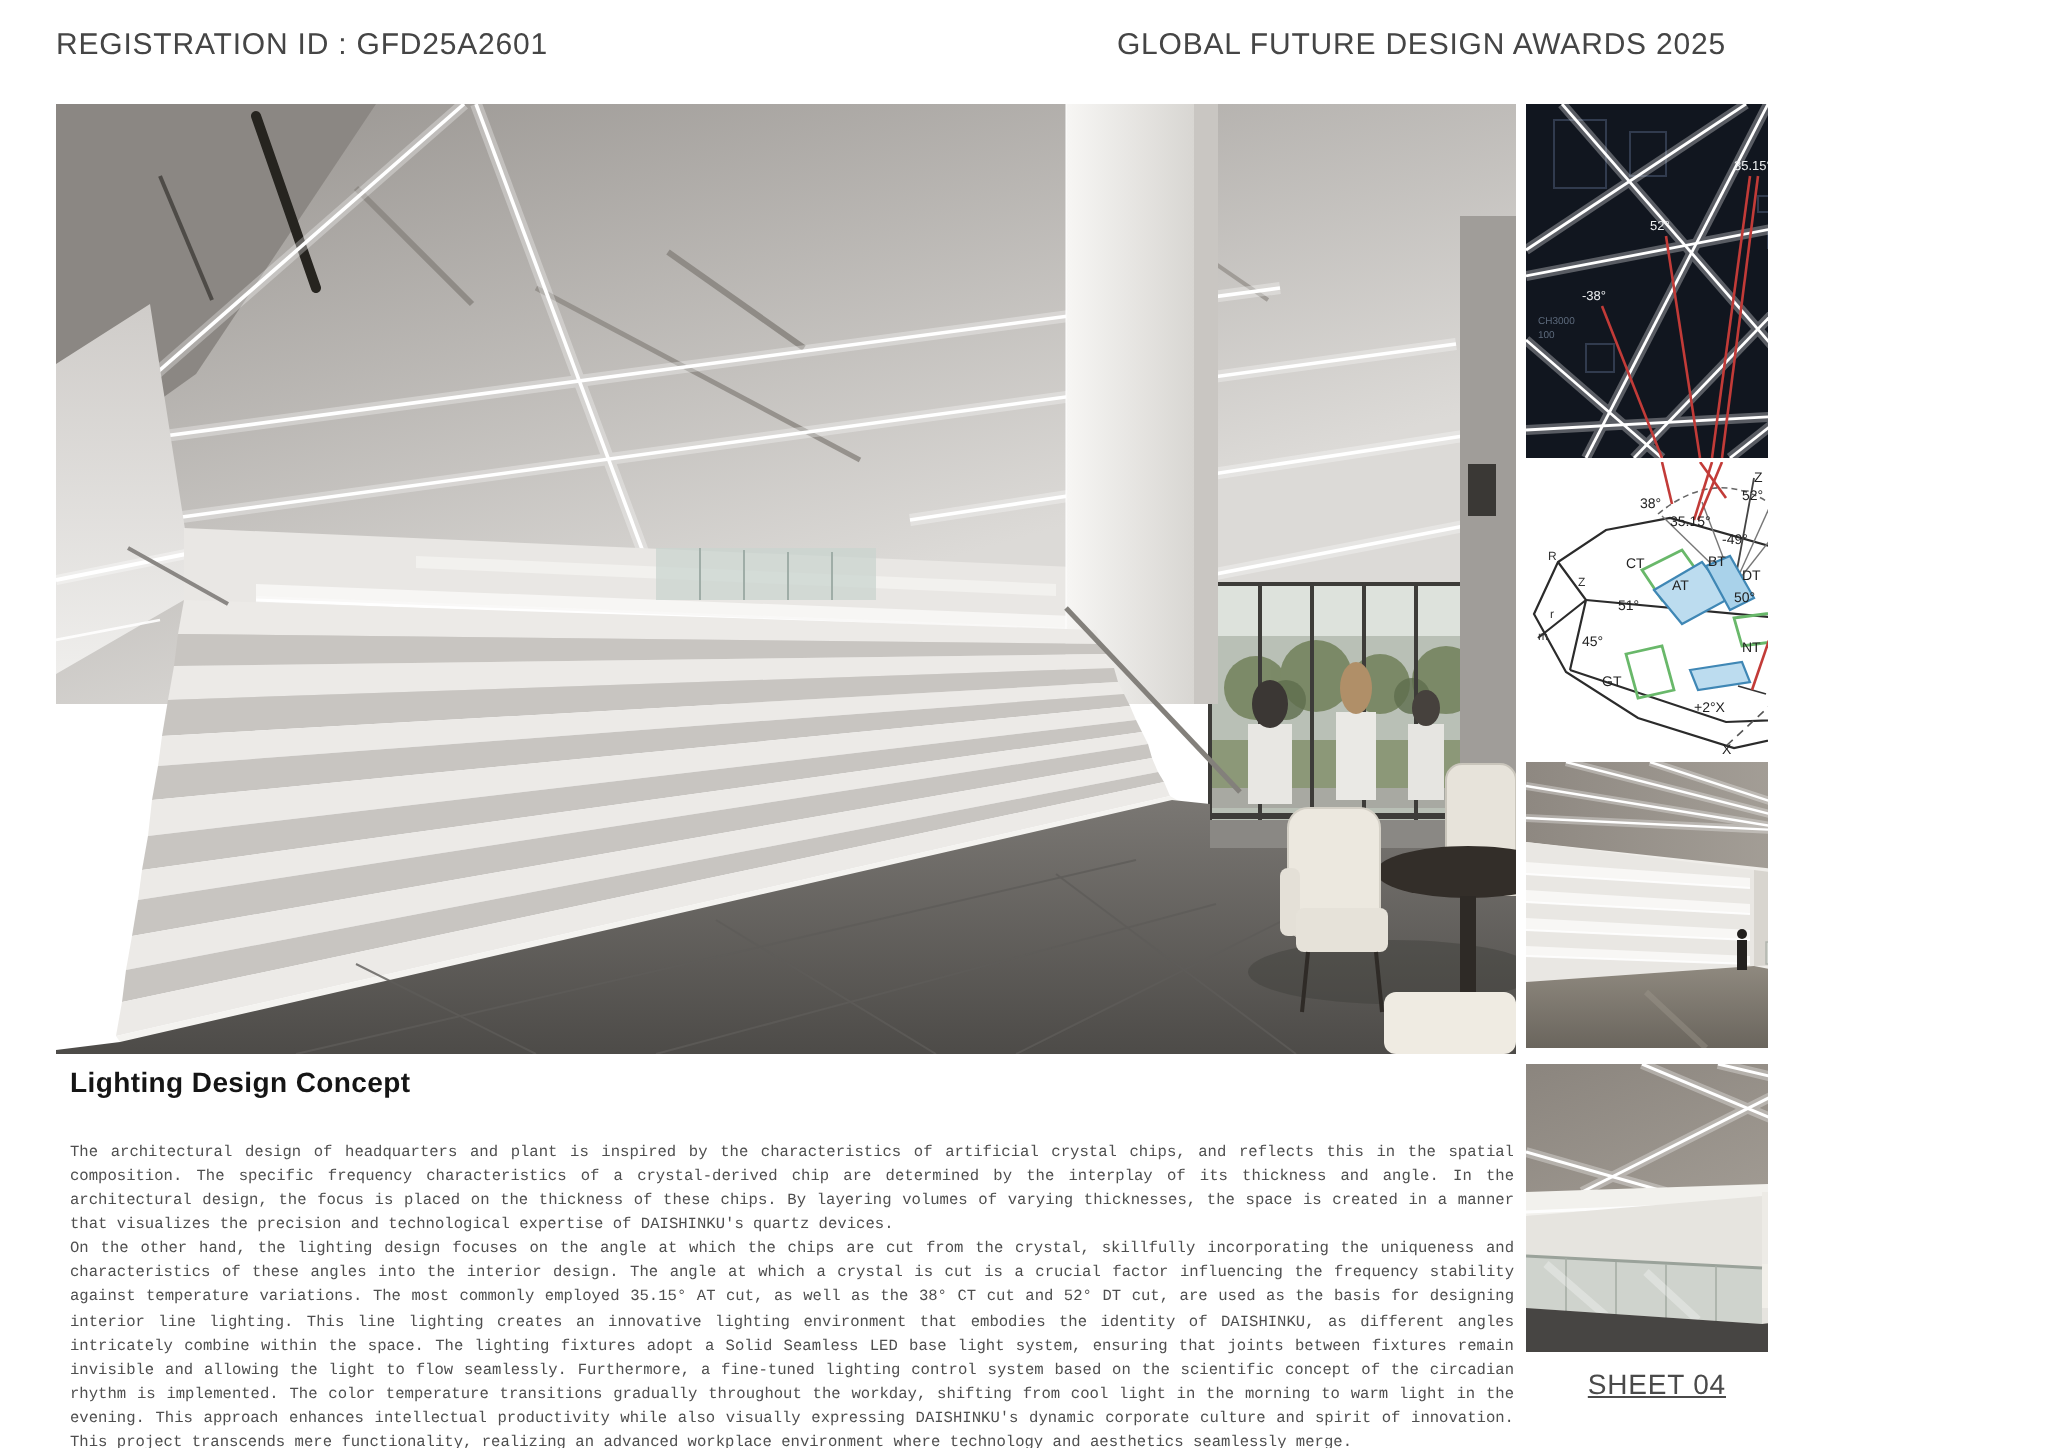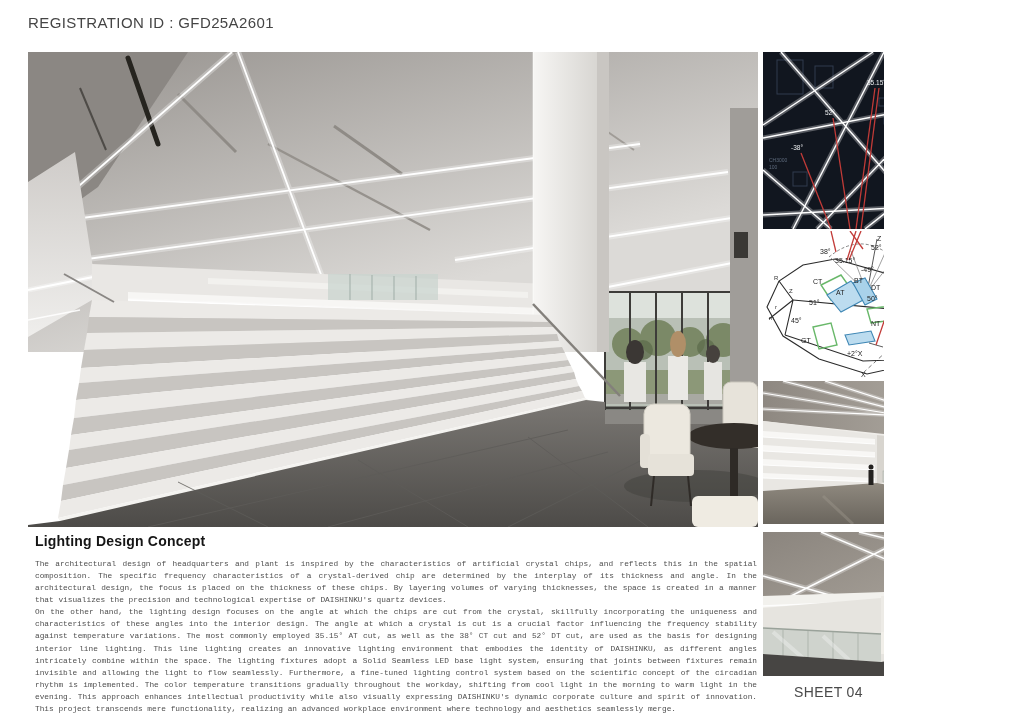--- a/index.html
+++ b/index.html
@@ -9,35 +9,36 @@
   .hdr-left{left:28px;}
   .hdr-right{right:21px;}
   figure{margin:0;padding:0;position:absolute;}
   figure svg{display:block;}
   .main-photo{left:28px;top:52px;width:730px;height:475px;}
   .plan{left:763px;top:52px;width:240px;height:177px;}
   .diagram{left:763px;top:231px;width:240px;height:147px;background:#fff;}
   .photo3{left:763px;top:381px;width:240px;height:143px;}
   .photo4{left:763px;top:532px;width:240px;height:144px;}
   .concept{position:absolute;left:35px;top:533px;width:722px;}
-  .concept h2{margin:0 0 9px 0;font-size:14px;font-weight:bold;color:#151515;letter-spacing:.2px;}
+  .concept h2{margin:0 0 22px 0;font-size:14px;font-weight:bold;color:#151515;letter-spacing:.2px;}
   .concept p{margin:0;font-size:7.8px;line-height:1.55;text-align:justify;color:#4f4f4f;font-family:Liberation Mono, monospace;}
-  .sheet-label{position:absolute;right:21px;top:684px;font-size:14px;color:#4a4a4a;letter-spacing:.4px;}
+  .sheet-label{position:absolute;right:21px;top:684px;font-size:14px;color:#4a4a4a;letter-spacing:.4px;text-decoration:underline;}
   .svgtxt{font-family:"Liberation Sans",sans-serif;}
   .plan-label{font-size:6.5px;fill:#eceef0;}
   .cad-note{font-size:5px;fill:#5d6a7c;}
   .dg-t{font-size:7px;fill:#222;}
   .dg-s{font-size:6px;fill:#333;}
 </style>
 </head>
 <body>
 
 <div class="page">
 
   <div class="hdr hdr-left">REGISTRATION ID : GFD25A2601</div>
+  <div class="hdr hdr-right">GLOBAL FUTURE DESIGN AWARDS 2025</div>
 
   <figure class="main-photo">
     <svg width="730" height="475" viewBox="0 0 730 475">
       <defs>
         <linearGradient id="ceilG" x1="0" y1="0" x2=".55" y2=".8">
           <stop offset="0" stop-color="#96928e"></stop>
             <stop offset="1" stop-color="#dcdad7"></stop>
         </linearGradient>
         <linearGradient id="wallG" x1="0" y1="0" x2="0" y2="1">
           <stop offset="0" stop-color="#cfccc9"></stop>

